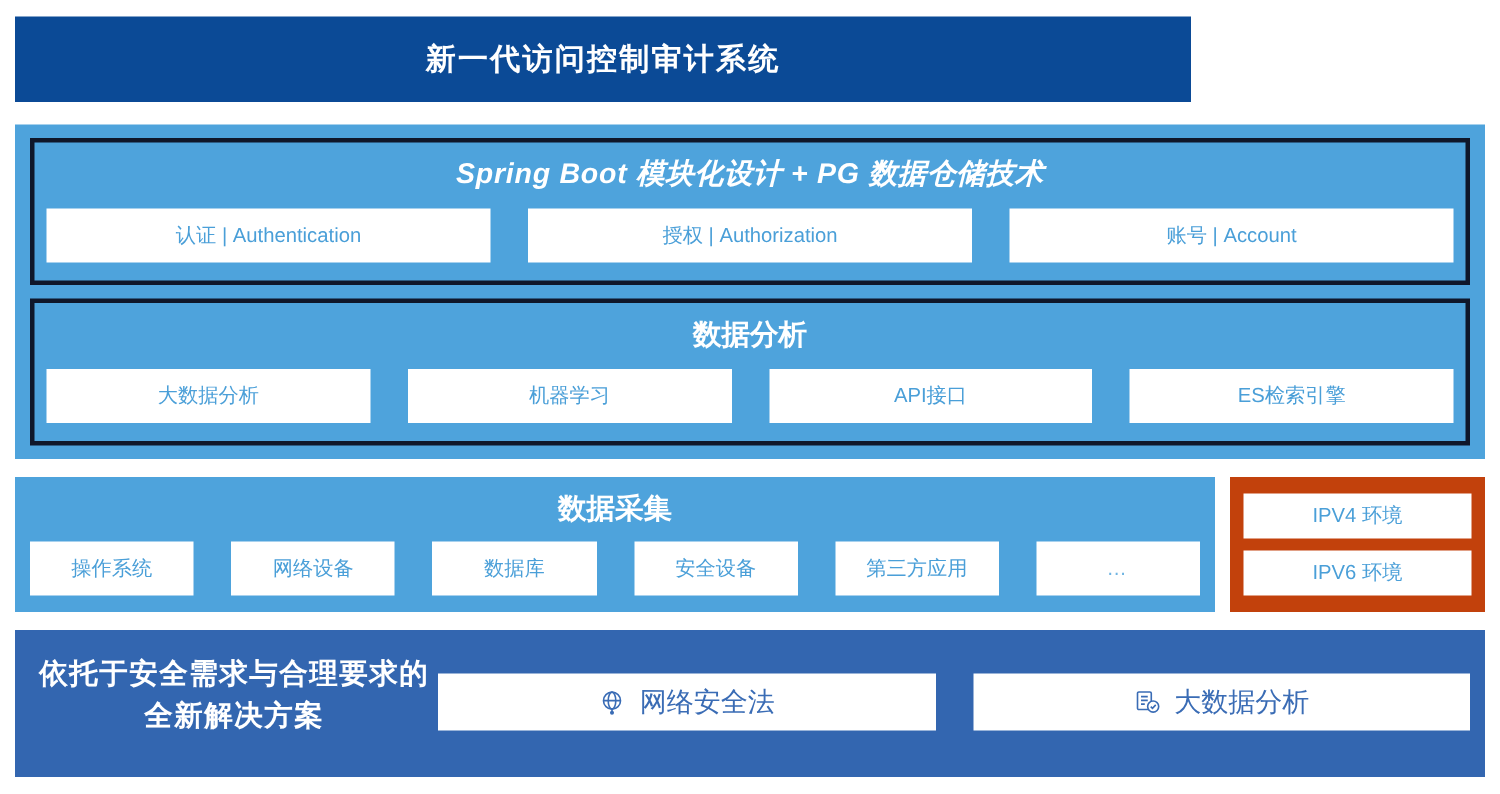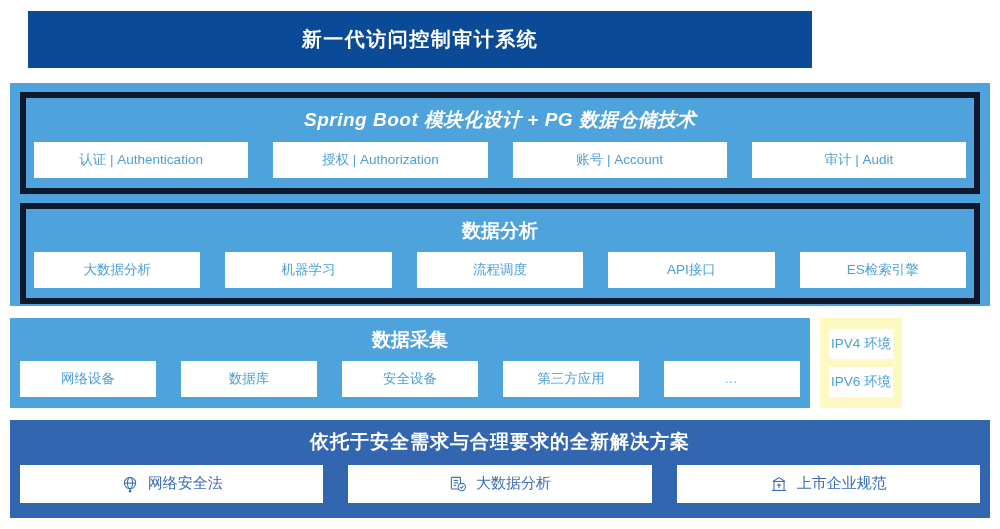--- a/index.html
+++ b/index.html
@@ -23,21 +23,20 @@
   .title-bar {
     position: absolute;
     left: 10px;
     top: 11px;
     width: 784px;
     height: 57px;
     background: #0b4a96;
     display: flex;
     align-items: center;
     justify-content: center;
-    margin-left: 18px;
   }
   .title-bar .title-text {
     color: #ffffff;
     font-size: 20px;
     font-weight: bold;
     letter-spacing: 1.5px;
   }
 
   
   .band {
@@ -51,21 +50,21 @@
   .band-platform {
     top: 83px;
     height: 223px;
     padding: 9px 10px;
     display: flex;
     flex-direction: column;
     gap: 9px;
   }
 
   .group {
-    border: 6px solid #0f172a;
+    border: 3px solid #0f172a;
     flex: 1;
     display: flex;
     flex-direction: column;
     align-items: center;
     padding: 8px 8px 10px 8px;
   }
   .group-title {
     color: #ffffff;
     font-size: 19px;
     font-weight: bold;
@@ -92,38 +91,38 @@
     font-size: 13.5px;
     white-space: nowrap;
   }
   .chip.muted { color: #6fb4e2; letter-spacing: 2px; }
 
   
   .band-collect-wrap {
     position: absolute;
     left: 10px;
     top: 318px;
-    width: 892px;
+    width: 980px;
     height: 90px;
     display: flex;
     gap: 10px;
   }
   .collect-main {
     width: 800px;
     background: #4ea3dc;
     padding: 8px 10px 10px 10px;
     display: flex;
     flex-direction: column;
     align-items: center;
   }
   .collect-main .group-title { margin-bottom: 6px; }
 
   .ip-panel {
     flex: 1;
-    background: #fef9c3;
+    background: #c2410c;
     padding: 7px 9px;
     display: flex;
     flex-direction: column;
     justify-content: center;
     gap: 8px;
   }
   .ip-chip {
     background: #ffffff;
     height: 30px;
     display: flex;
@@ -134,33 +133,33 @@
     white-space: nowrap;
   }
 
   
   .band-compliance {
     top: 420px;
     height: 98px;
     background: #3366b0;
     padding: 8px 10px 10px 10px;
     display: flex;
-    flex-direction: column;
+    flex-direction: row;
     align-items: center;
   }
   .band-compliance .group-title {
     font-size: 19px;
     letter-spacing: 1px;
     margin-bottom: 8px;
   }
   .chip.compliance {
     color: #3a6cb5;
     height: 38px;
     gap: 9px;
-    font-size: 15px;
+    font-size: 18px;
   }
   .chip.compliance .ico {
     width: 18px;
     height: 18px;
     display: inline-flex;
     align-items: center;
     justify-content: center;
     flex: 0 0 auto;
   }
   .chip.compliance .ico svg { display: block; }
@@ -175,41 +174,40 @@
   </div>
 
   <div class="band band-platform">
 
     <div class="group">
       <div class="group-title italic">Spring Boot 模块化设计 + PG 数据仓储技术</div>
       <div class="chip-row">
         <div class="chip">认证 | Authentication</div>
         <div class="chip">授权 | Authorization</div>
         <div class="chip">账号 | Account</div>
-        <div class="chip">审计 | Audit</div>
       </div>
     </div>
 
     <div class="group">
       <div class="group-title">数据分析</div>
       <div class="chip-row">
         <div class="chip">大数据分析</div>
         <div class="chip">机器学习</div>
-        <div class="chip">流程调度</div>
         <div class="chip">API接口</div>
         <div class="chip">ES检索引擎</div>
       </div>
     </div>
   </div>
 
   <div class="band-collect-wrap">
 
     <div class="collect-main">
       <div class="group-title">数据采集</div>
       <div class="chip-row">
+        <div class="chip">操作系统</div>
         <div class="chip">网络设备</div>
         <div class="chip">数据库</div>
         <div class="chip">安全设备</div>
         <div class="chip">第三方应用</div>
         <div class="chip muted">…</div>
       </div>
     </div>
 
     <div class="ip-panel">
       <div class="ip-chip">IPV4 环境</div>
@@ -242,30 +240,18 @@
             <line x1="5.2" y1="6" x2="10.2" y2="6"></line>
             <line x1="5.2" y1="8.8" x2="10.2" y2="8.8"></line>
             <line x1="5.2" y1="11.6" x2="8" y2="11.6"></line>
             <circle cx="14.2" cy="13.4" r="4.1" fill="#ffffff"></circle>
             <path d="M12.4 13.4 L13.7 14.7 L16.1 12.1"></path>
           </svg>
         </span>
         <span>大数据分析</span>
       </div>
 
-      <div class="chip compliance">
-        <span class="ico">
-          <svg viewBox="0 0 20 20" width="18" height="18" fill="none" stroke="#3a6cb5" stroke-width="1.2">
-            <path d="M3.2 7.2 L10 2.8 L16.8 7.2"></path>
-            <line x1="2.3" y1="17.2" x2="17.7" y2="17.2"></line>
-            <rect x="4.4" y="7.2" width="11.2" height="10"></rect>
-            <line x1="10" y1="9.4" x2="10" y2="14.4"></line>
-            <line x1="7.6" y1="11.2" x2="12.4" y2="11.2"></line>
-          </svg>
-        </span>
-        <span>上市企业规范</span>
-      </div>
 
 
     </div>
   </div>
 
 </div>
 
 </body></html>

